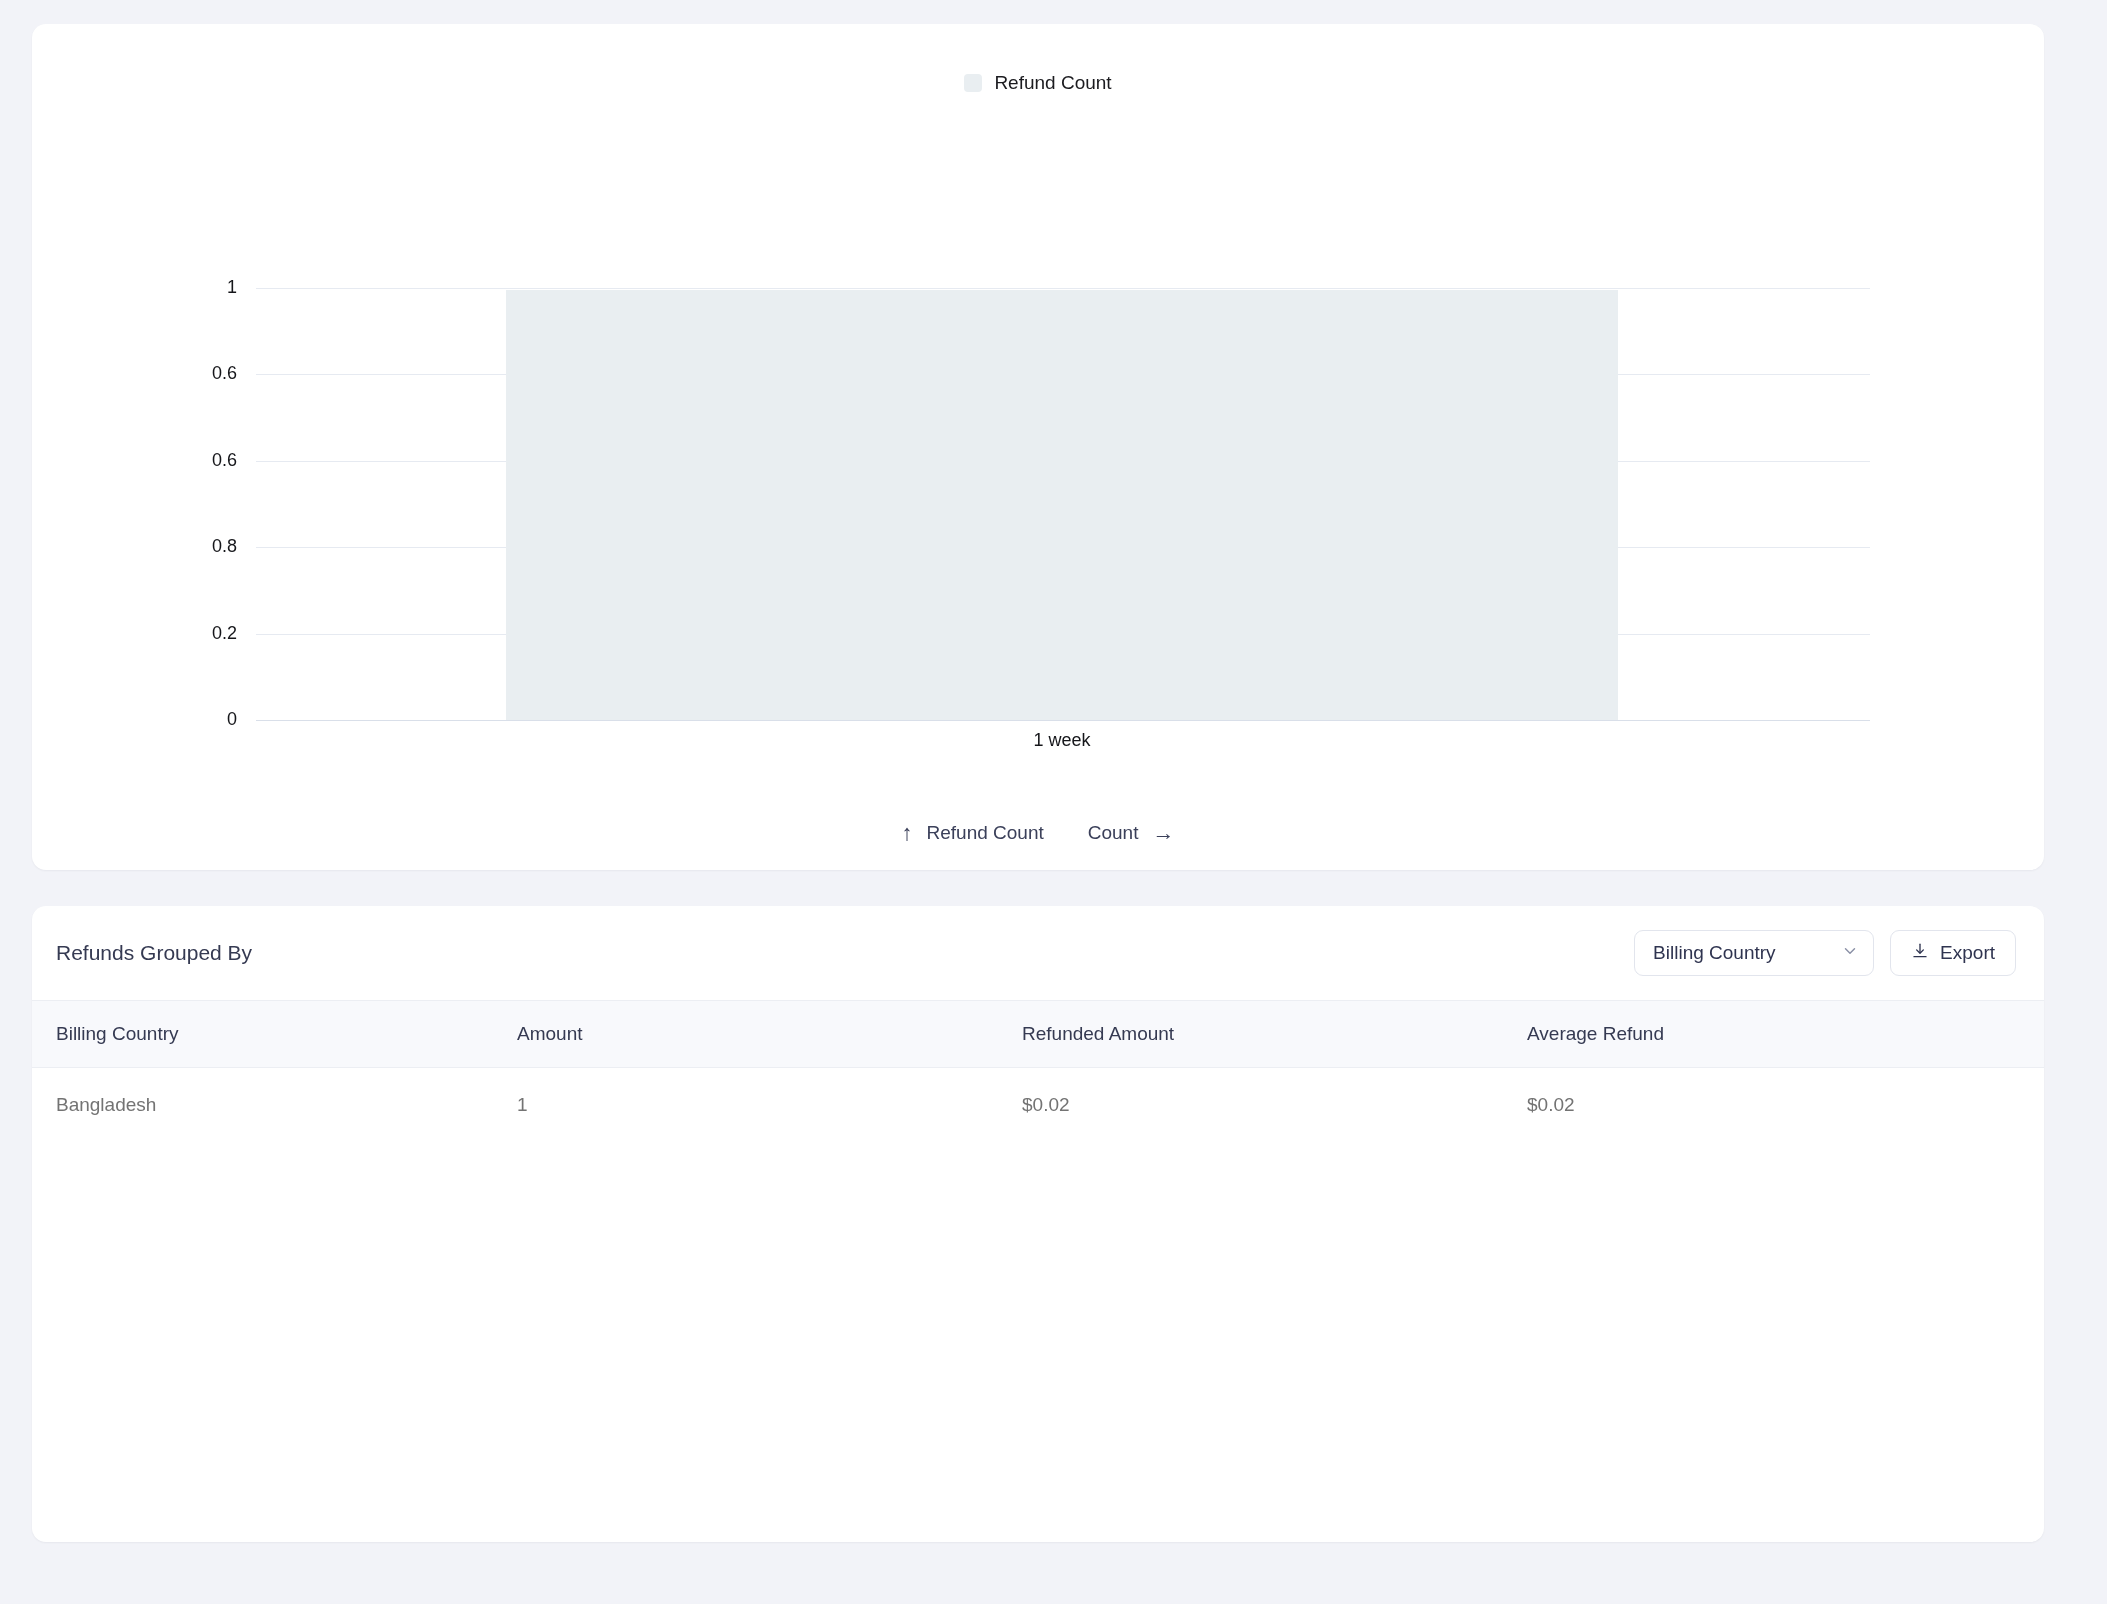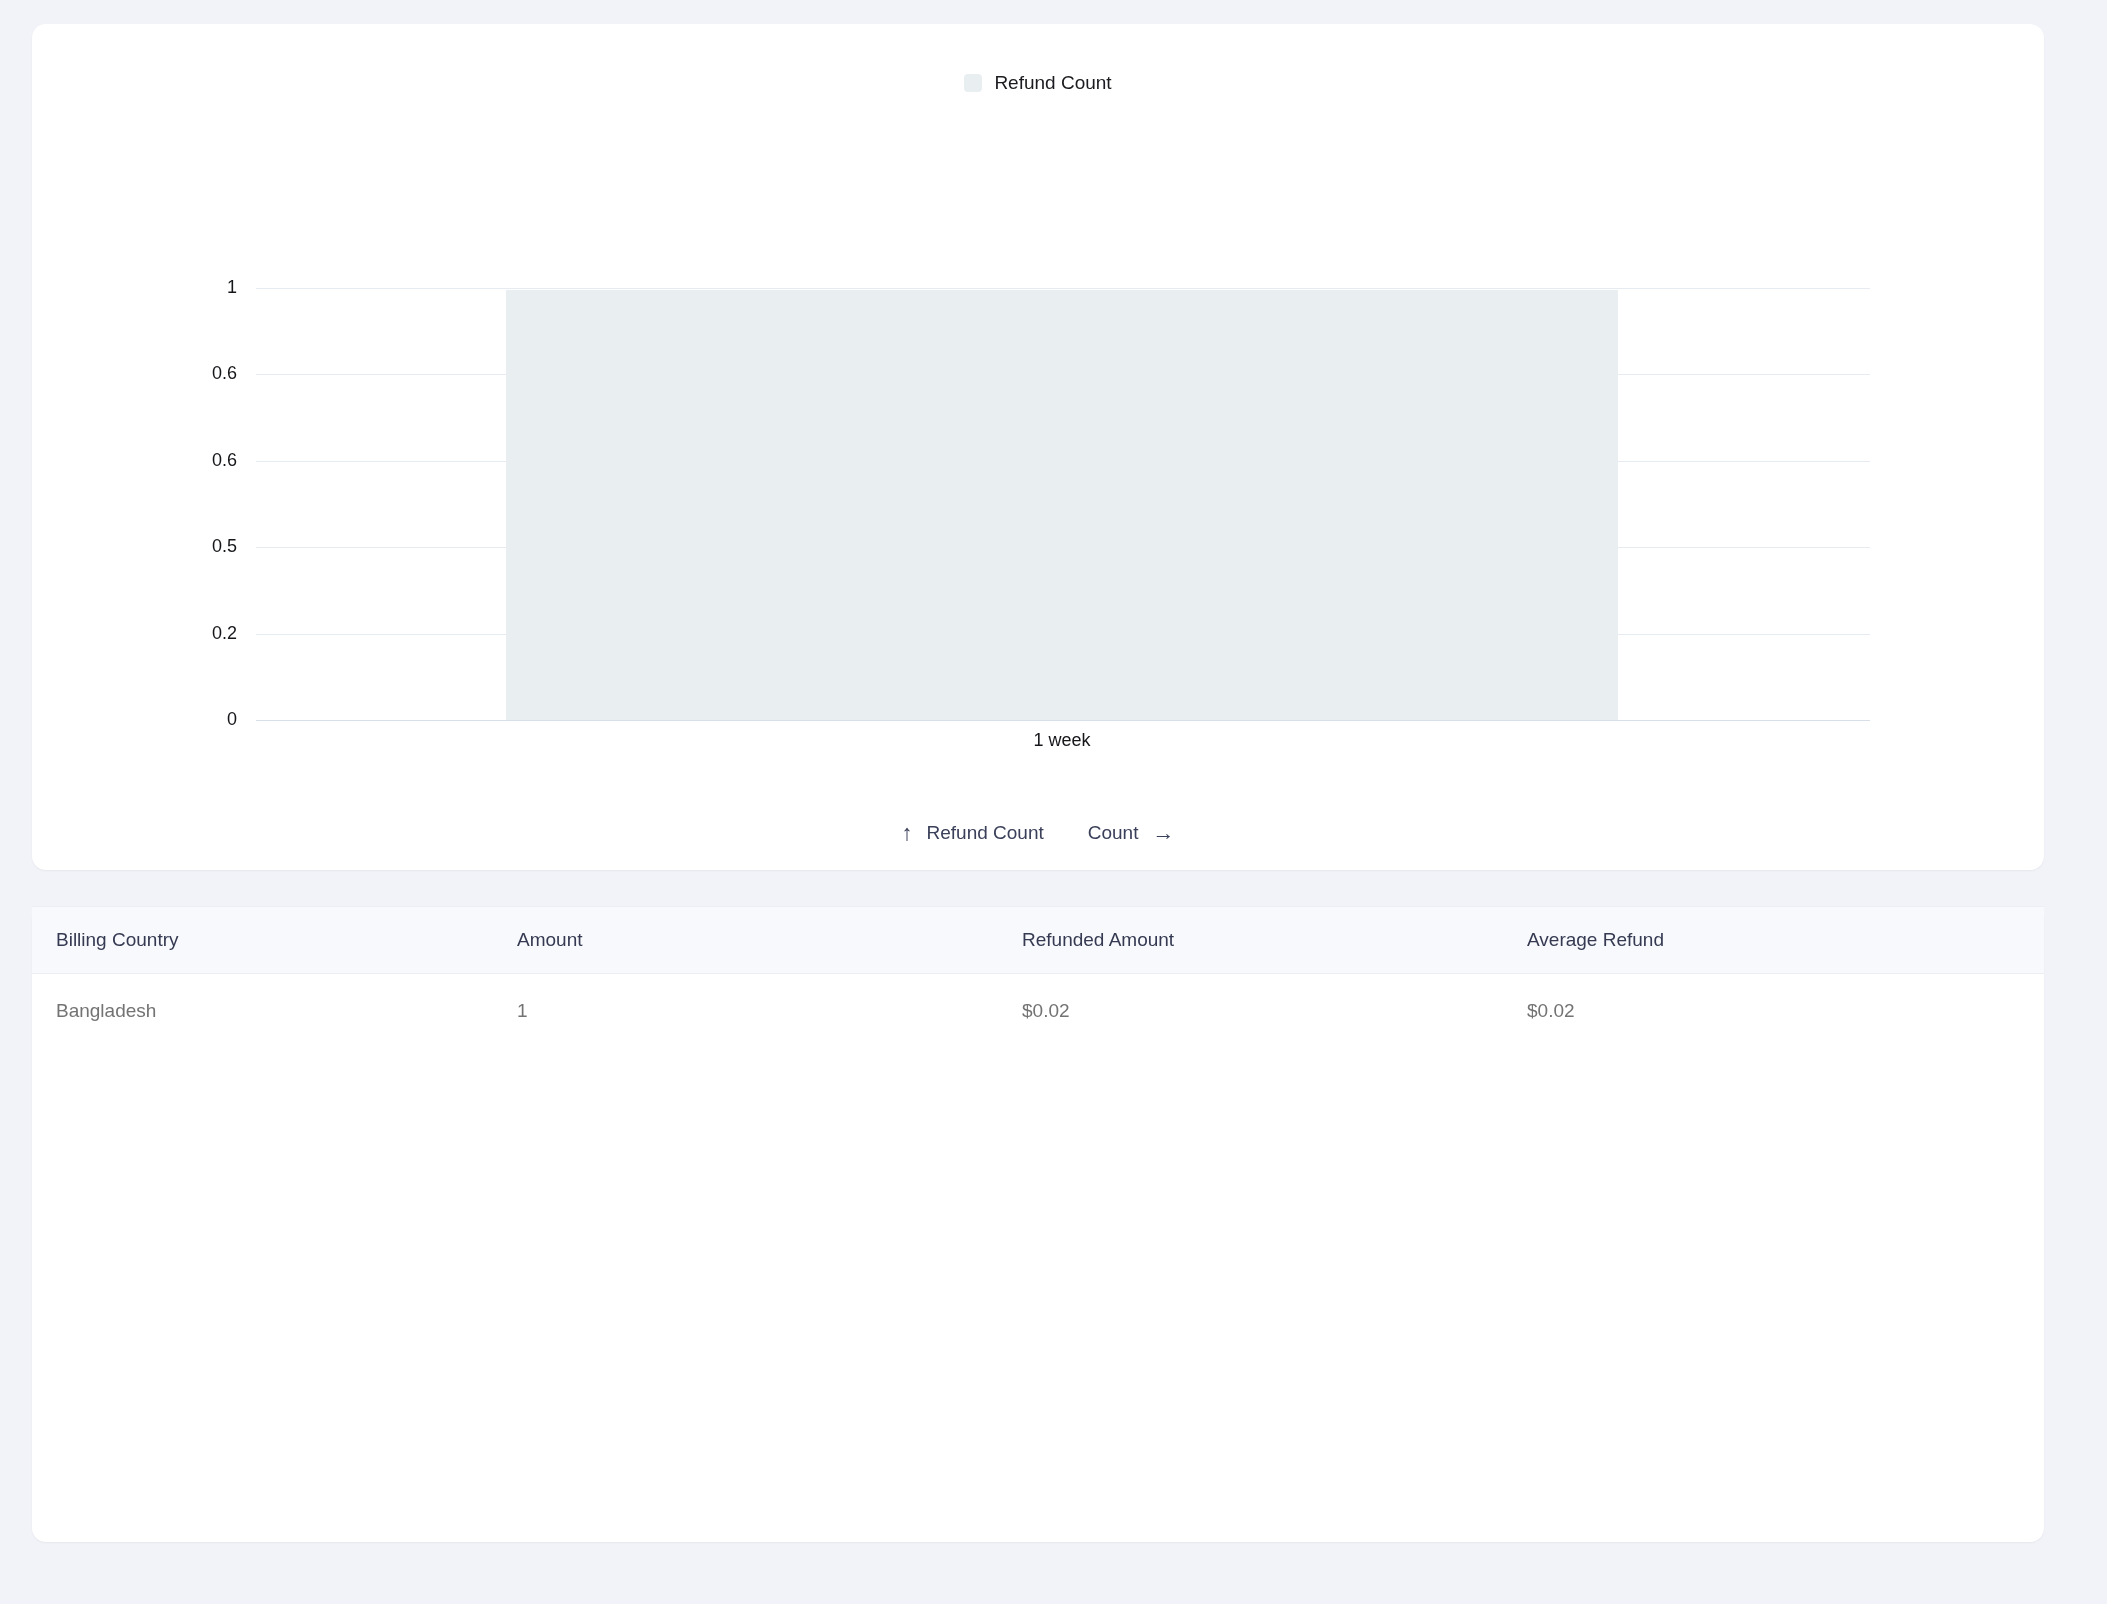--- a/index.html
+++ b/index.html
@@ -222,21 +222,21 @@
         <div class="gridline" style="top:437px"></div>
         <div class="gridline" style="top:523px"></div>
         <div class="gridline" style="top:610px"></div>
         <div class="gridline axis" style="top:696px"></div>
 
         <div class="bar" style="left:474px; width:1112px; top:266px; height:430px;"></div>
 
         <div class="ytick" style="top:253px; left:145px;">1</div>
         <div class="ytick" style="top:339px; left:145px;">0.6</div>
         <div class="ytick" style="top:426px; left:145px;">0.6</div>
-        <div class="ytick" style="top:512px; left:145px;">0.5</div>
+        <div class="ytick" style="top:512px; left:145px;">0.8</div>
         <div class="ytick" style="top:599px; left:145px;">0.2</div>
         <div class="ytick" style="top:685px; left:145px;">0</div>
 
         <div class="xtick" style="top:706px; left:1030px;">1 week</div>
       </div>
 
       <div class="axis-titles">
         <div class="axis-title">
           <span class="arrow">↑</span>
           <span>Refund Count</span>
@@ -245,20 +245,47 @@
           <span>Count</span>
           <span class="arrow">→</span>
         </div>
       </div>
 
     </div>
   </div>
 
   <div class="card table-card">
 
+    <div class="table-header-bar">
+      <div class="table-card-title">Refunds Grouped By</div>
+
+      <div class="header-controls">
+
+        <div class="select">
+          <span class="select-value">Billing Country</span>
+          <span>
+            <svg width="18" height="18" viewBox="0 0 24 24" fill="none" stroke="#8a90a6" stroke-width="1.9" stroke-linecap="round" stroke-linejoin="round">
+              <path d="M6 9l6 6 6-6"></path>
+            </svg>
+          </span>
+        </div>
+
+        <div class="btn">
+          <span>
+            <svg width="18" height="18" viewBox="0 0 24 24" fill="none" stroke="#2f3450" stroke-width="1.8" stroke-linecap="round" stroke-linejoin="round">
+              <path d="M12 3v11"></path>
+              <path d="M7.5 10.5L12 15l4.5-4.5"></path>
+              <path d="M4 19.5h16"></path>
+            </svg>
+          </span>
+          <span class="btn-label">Export</span>
+        </div>
+
+      </div>
+    </div>
 
     <table>
       <thead>
         <tr>
           <th class="c0">Billing Country</th>
           <th class="c1">Amount</th>
           <th class="c2">Refunded Amount</th>
           <th class="c3">Average Refund</th>
         </tr>
       </thead>

